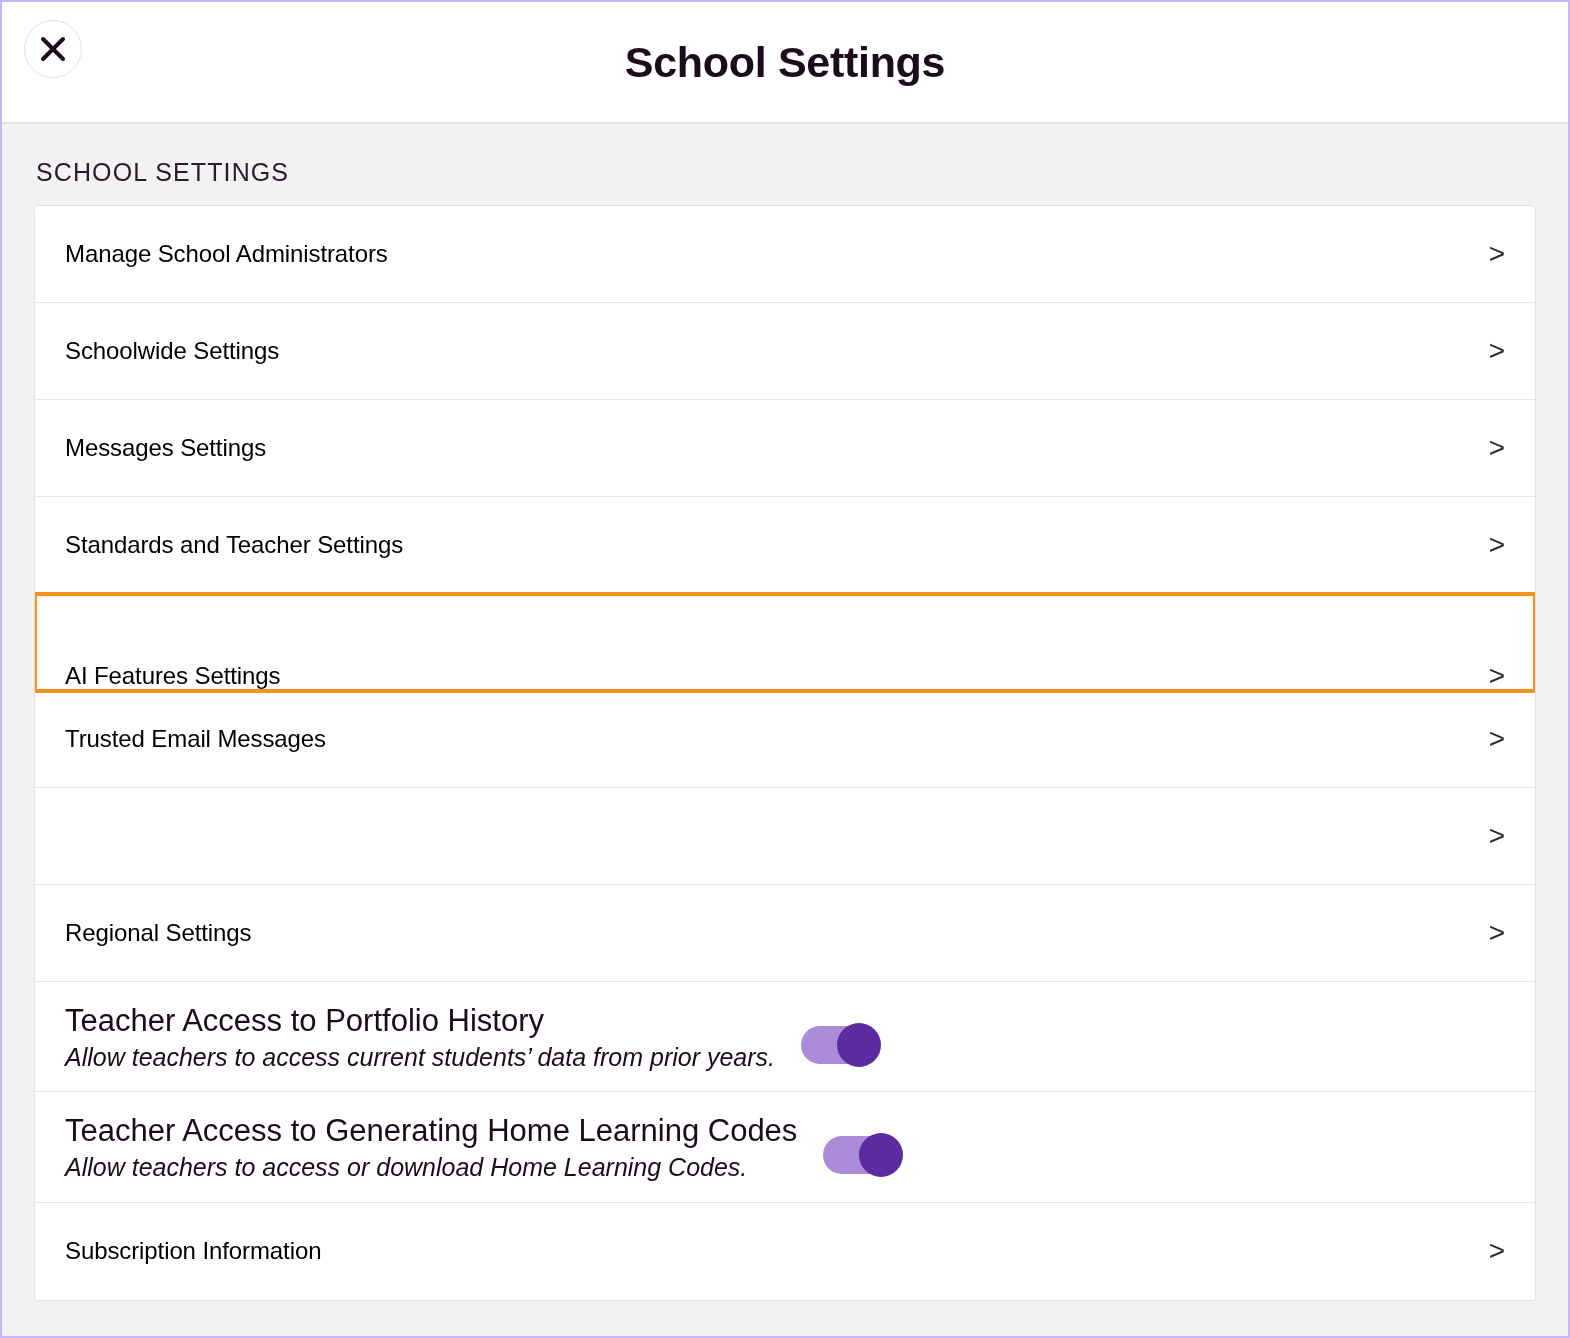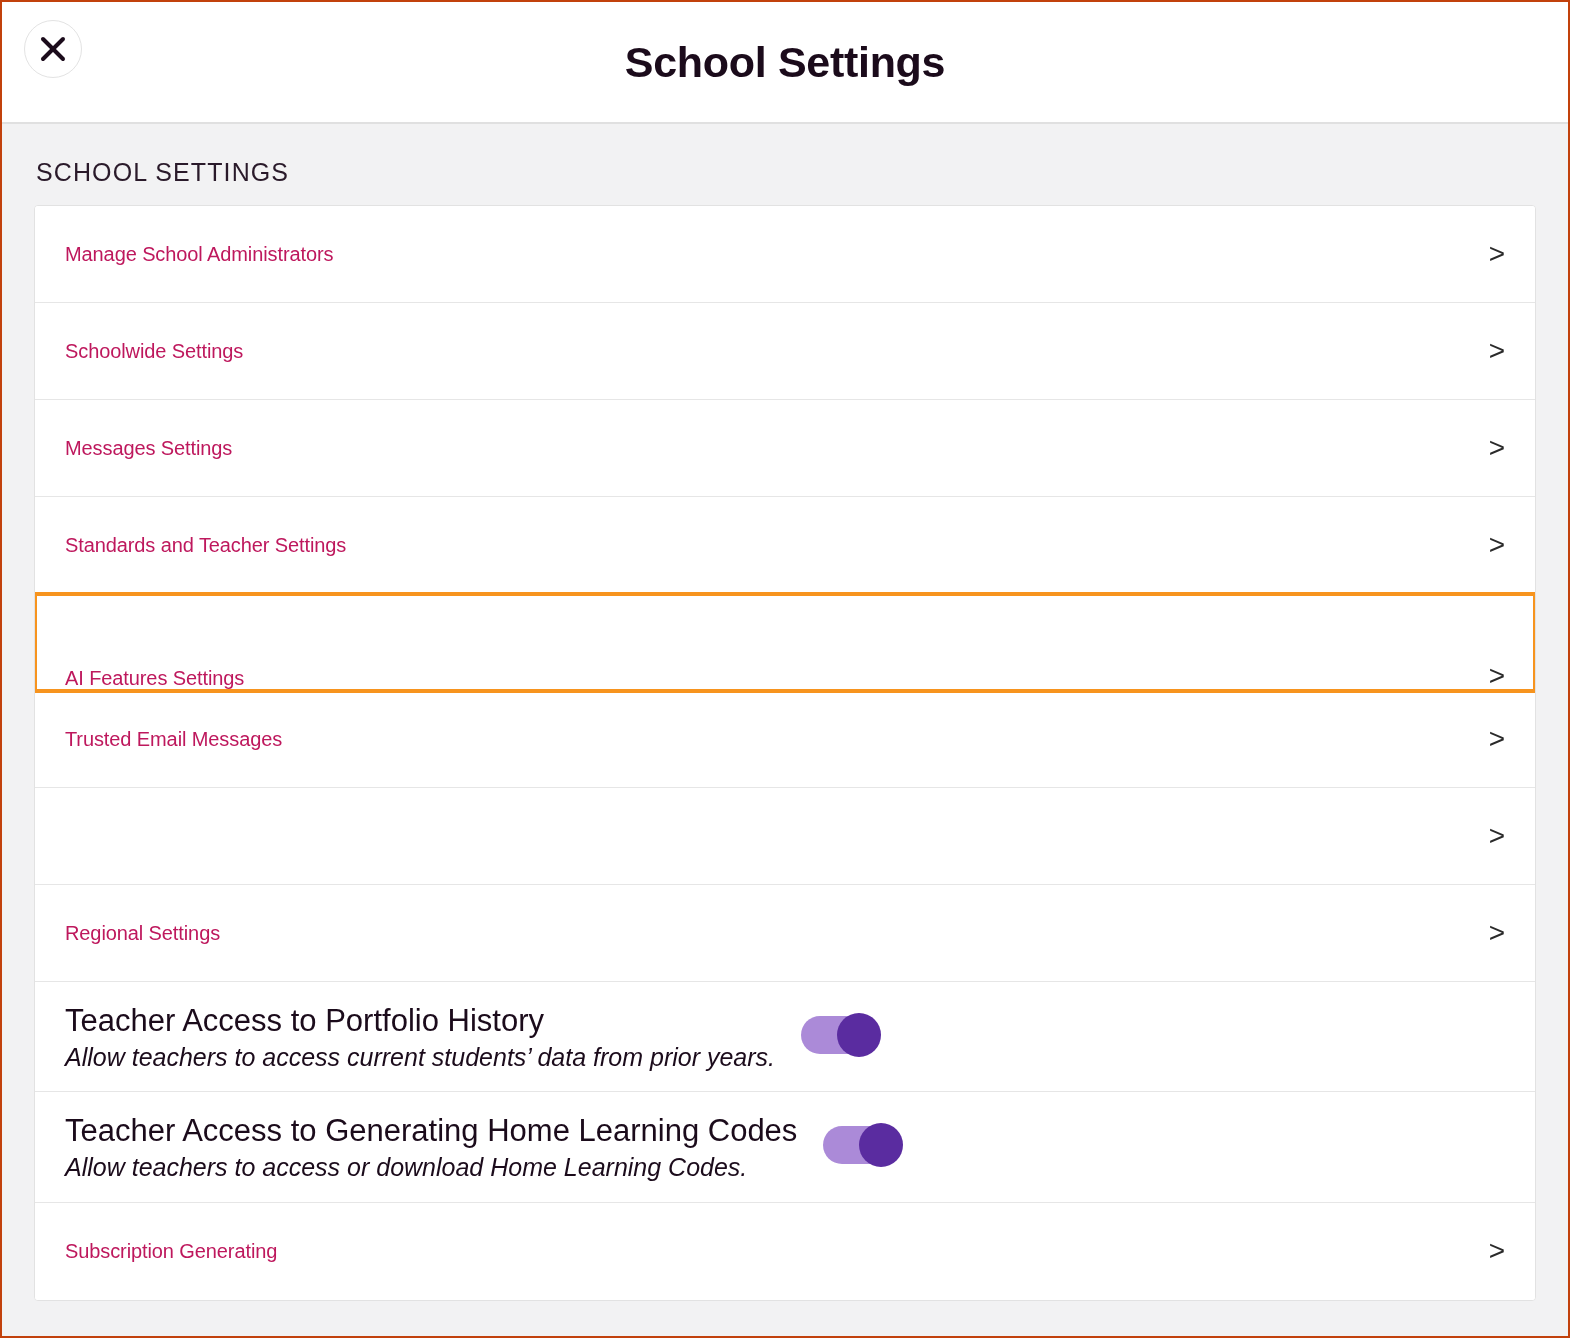--- a/index.html
+++ b/index.html
@@ -8,21 +8,21 @@
     background: #ffffff;
   }
   body {
     font-family: "Liberation Sans", sans-serif;
     -webkit-font-smoothing: antialiased;
   }
   .app {
     width: 1570px;
     height: 1338px;
     box-sizing: border-box;
-    border: 2px solid #c2410c;
+    border: 2px solid #c4b5fd;
     background: #ffffff;
     position: relative;
     overflow: hidden;
   }
 
   
   .header {
     height: 122px;
     box-sizing: border-box;
     border-bottom: 2px solid #e0e0e0;
@@ -82,22 +82,22 @@
     align-items: center;
     border-bottom: 1.5px solid #e6e6e6;
     padding: 0 28px 0 30px;
     min-height: 97px;
     box-sizing: border-box;
     background: #ffffff;
     cursor: pointer;
   }
   .row:last-child { border-bottom: none; }
   .row-label {
-    font-size: 20px;
-    color: #be185d;
+    font-size: 24px;
+    color: #000000;
     font-weight: 500;
     letter-spacing: -0.1px;
   }
   .chev {
     margin-left: auto;
     font-size: 28px;
     color: #2a2a2a;
     font-weight: 500;
     line-height: 1;
     padding-right: 2px;
@@ -106,21 +106,21 @@
   
   .row.highlight {
     outline: 4px solid #f7941e;
     outline-offset: -2px;
     z-index: 3;
     align-items: flex-end;
   }
 
   
   .row.toggle-row {
-    align-items: flex-start;
+    align-items: center;
     padding-top: 20px;
     padding-bottom: 18px;
     min-height: 0;
     cursor: default;
   }
   .toggle-text { display: flex; flex-direction: column; }
   .toggle-title {
     font-size: 31px;
     color: #1b0b1b;
     font-weight: 500;
@@ -229,19 +229,19 @@
         <div class="toggle-text">
           <span class="toggle-title">Teacher Access to Generating Home Learning Codes</span>
           <span class="toggle-sub">Allow teachers to access or download Home Learning Codes.</span>
         </div>
         <div class="switch">
           <div class="knob"></div>
         </div>
       </div>
 
       <div class="row">
-        <span class="row-label">Subscription Generating</span>
+        <span class="row-label">Subscription Information</span>
         <span class="chev">&gt;</span>
       </div>
 
     </div>
   </div>
 </div>
 
 </body></html>

